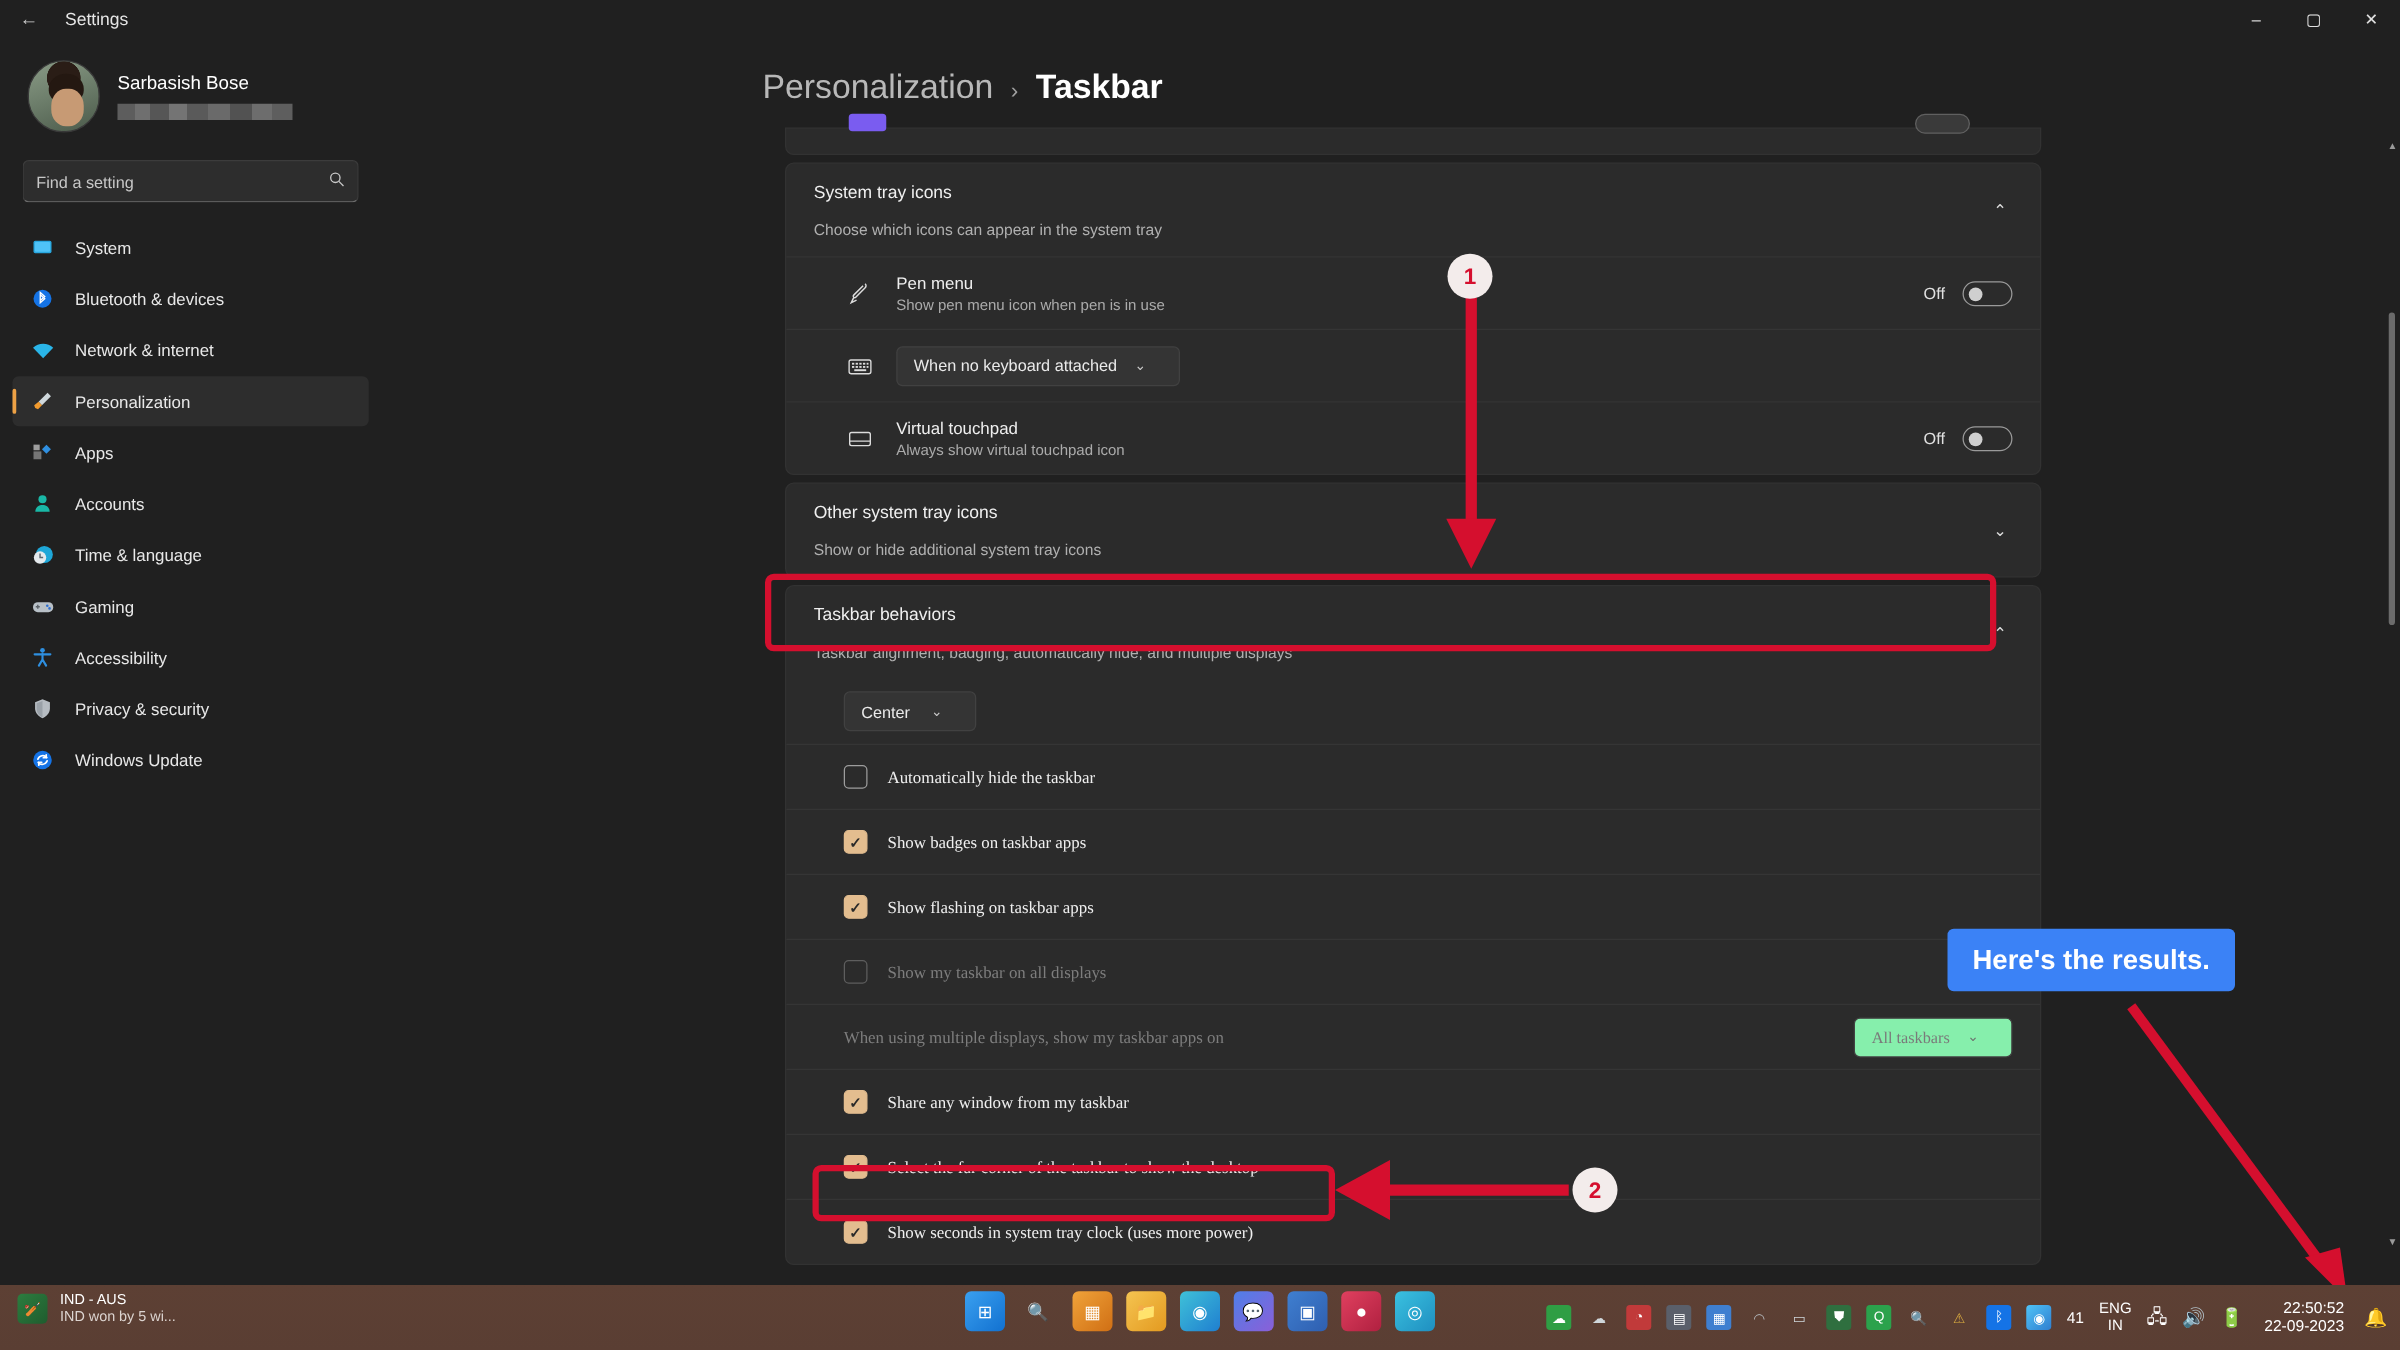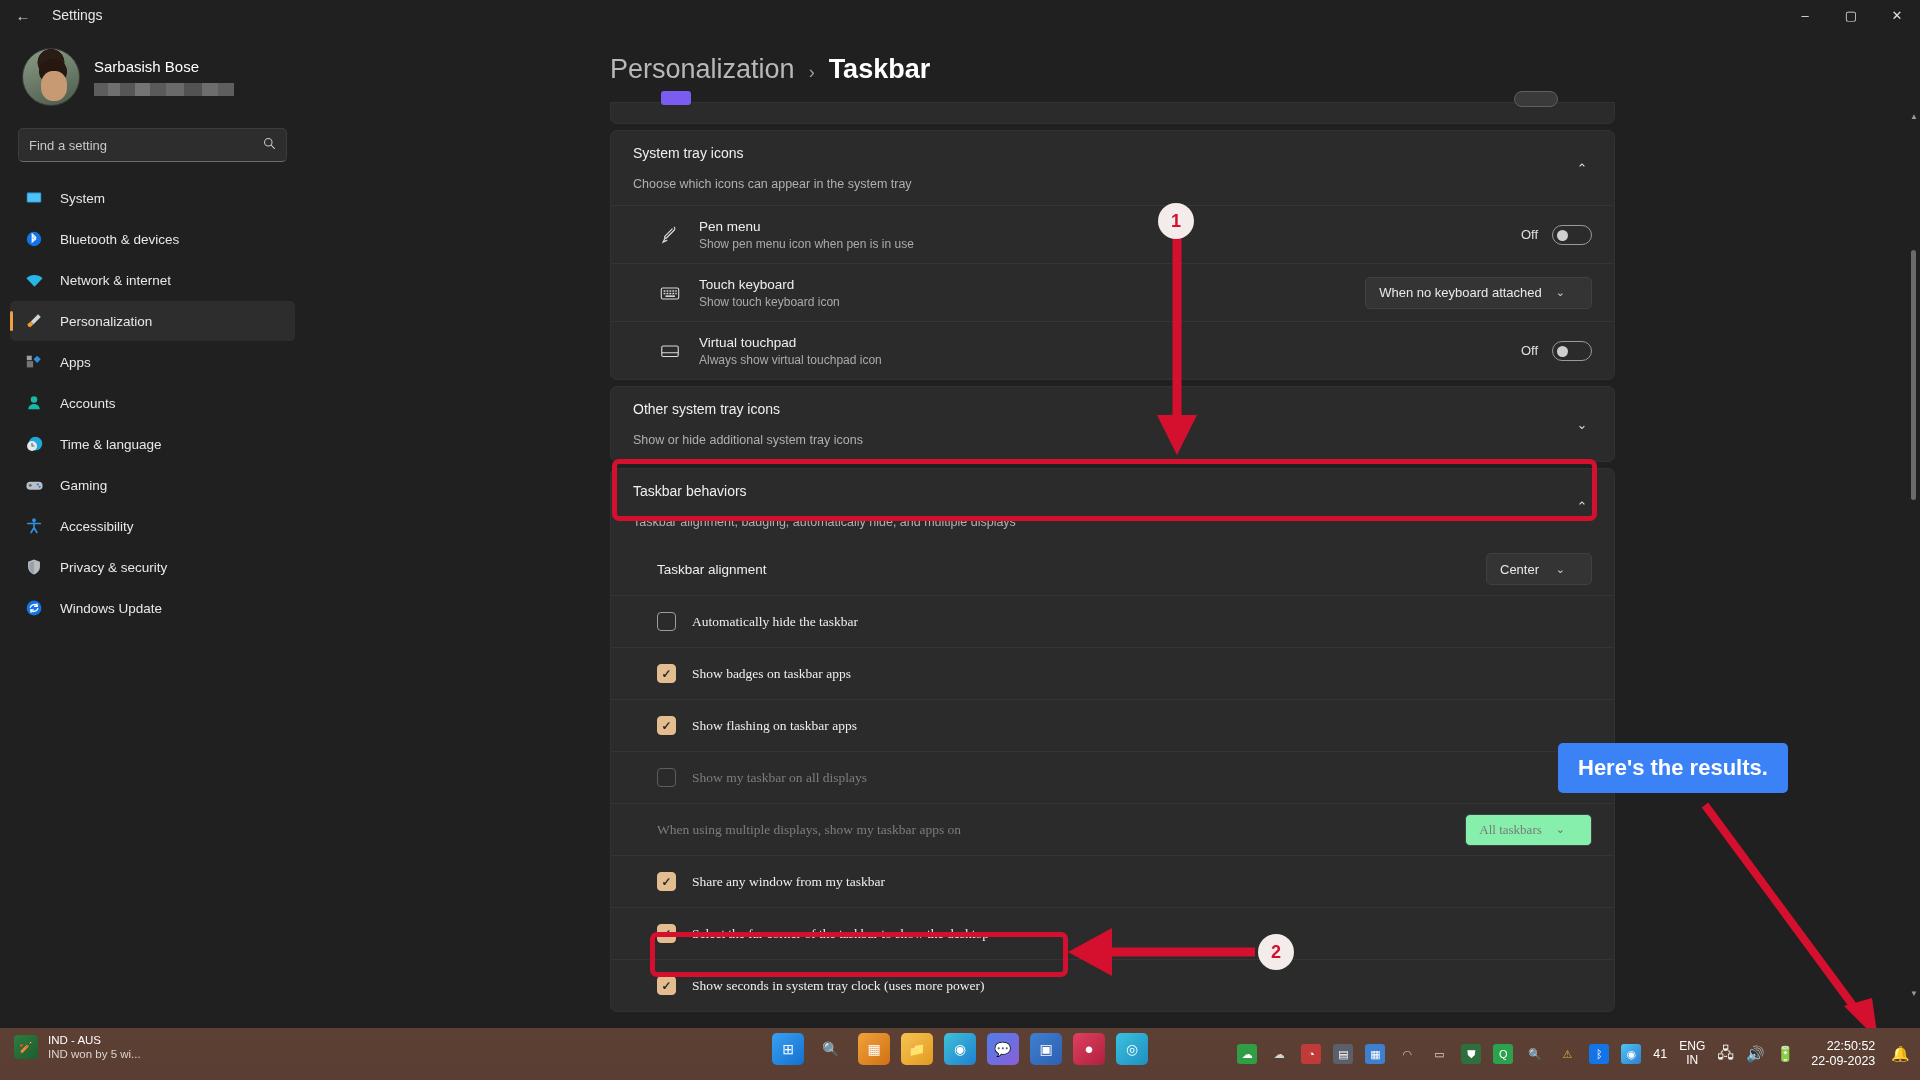--- a/index.html
+++ b/index.html
@@ -87,21 +87,21 @@
   
   .main { position: absolute; top: 30px; left: 305px; width: 1615px; height: 1020px; }
   .crumbs {
     position: absolute; top: 24px; left: 305px; display: flex; align-items: baseline; gap: 14px;
   }
   .crumb-parent { font-size: 27px; color: #b8b8b8; font-weight: 400; }
   .crumb-sep { font-size: 18px; color: #a0a0a0; }
   .crumb-cur { font-size: 27px; color: #ffffff; font-weight: 600; }
 
   .scrollarea {
-    position: absolute; top: 72px; left: 305px; width: 1005px; height: 940px;
+    position: absolute; top: 72px; left: 323px; width: 1005px; height: 940px;
   }
 
   .card {
     background: #2b2b2b; border: 1px solid #323232; border-radius: 7px;
     margin-bottom: 6px; overflow: hidden;
   }
   .partial-card {
     background: #2b2b2b; border: 1px solid #323232;
     border-radius: 0 0 7px 7px; height: 22px; margin-bottom: 6px; position: relative;
   }
@@ -457,24 +457,20 @@
                   <rect x="17.8" y="9" width="1.6" height="1.6"></rect>
                   <rect x="5" y="11.8" width="2" height="1.6"></rect>
                   <rect x="8.2" y="11.8" width="2" height="1.6"></rect>
                   <rect x="11.4" y="11.8" width="2" height="1.6"></rect>
                   <rect x="14.6" y="11.8" width="2" height="1.6"></rect>
                   <rect x="17.8" y="11.8" width="1.6" height="1.6"></rect>
                   <rect x="7" y="14.6" width="10.4" height="1.7"></rect>
                 </g>
               </svg>
           </span>
-          <div class="row-txt">
-            <div class="row-title">Touch keyboard</div>
-            <div class="row-sub">Show touch keyboard icon</div>
-          </div>
           <div class="dropdown">
             <span>When no keyboard attached</span>
             <span class="dd-chev">⌄</span>
           </div>
         </div>
 
         <div class="row">
           <span class="row-ico">
             <svg width="22" height="22" viewBox="0 0 24 24">
                 <rect x="3" y="6.5" width="18" height="11.5" rx="1.6" fill="none" stroke="#dcdcdc" stroke-width="1.2"></rect>
@@ -507,21 +503,20 @@
       <div class="card">
         <div class="section-head">
           <div class="txt">
             <div class="sh-title">Taskbar behaviors</div>
             <div class="sh-sub">Taskbar alignment, badging, automatically hide, and multiple displays</div>
           </div>
           <div class="chev">⌃</div>
         </div>
 
         <div class="align-row">
-          <span class="lbl">Taskbar alignment</span>
           <span class="dropdown sm">
             <span>Center</span>
             <span class="dd-chev">⌄</span>
           </span>
         </div>
 
         <div class="checkrow">
           <span class="cb"></span>
           <span class="check-label">Automatically hide the taskbar</span>
         </div>

